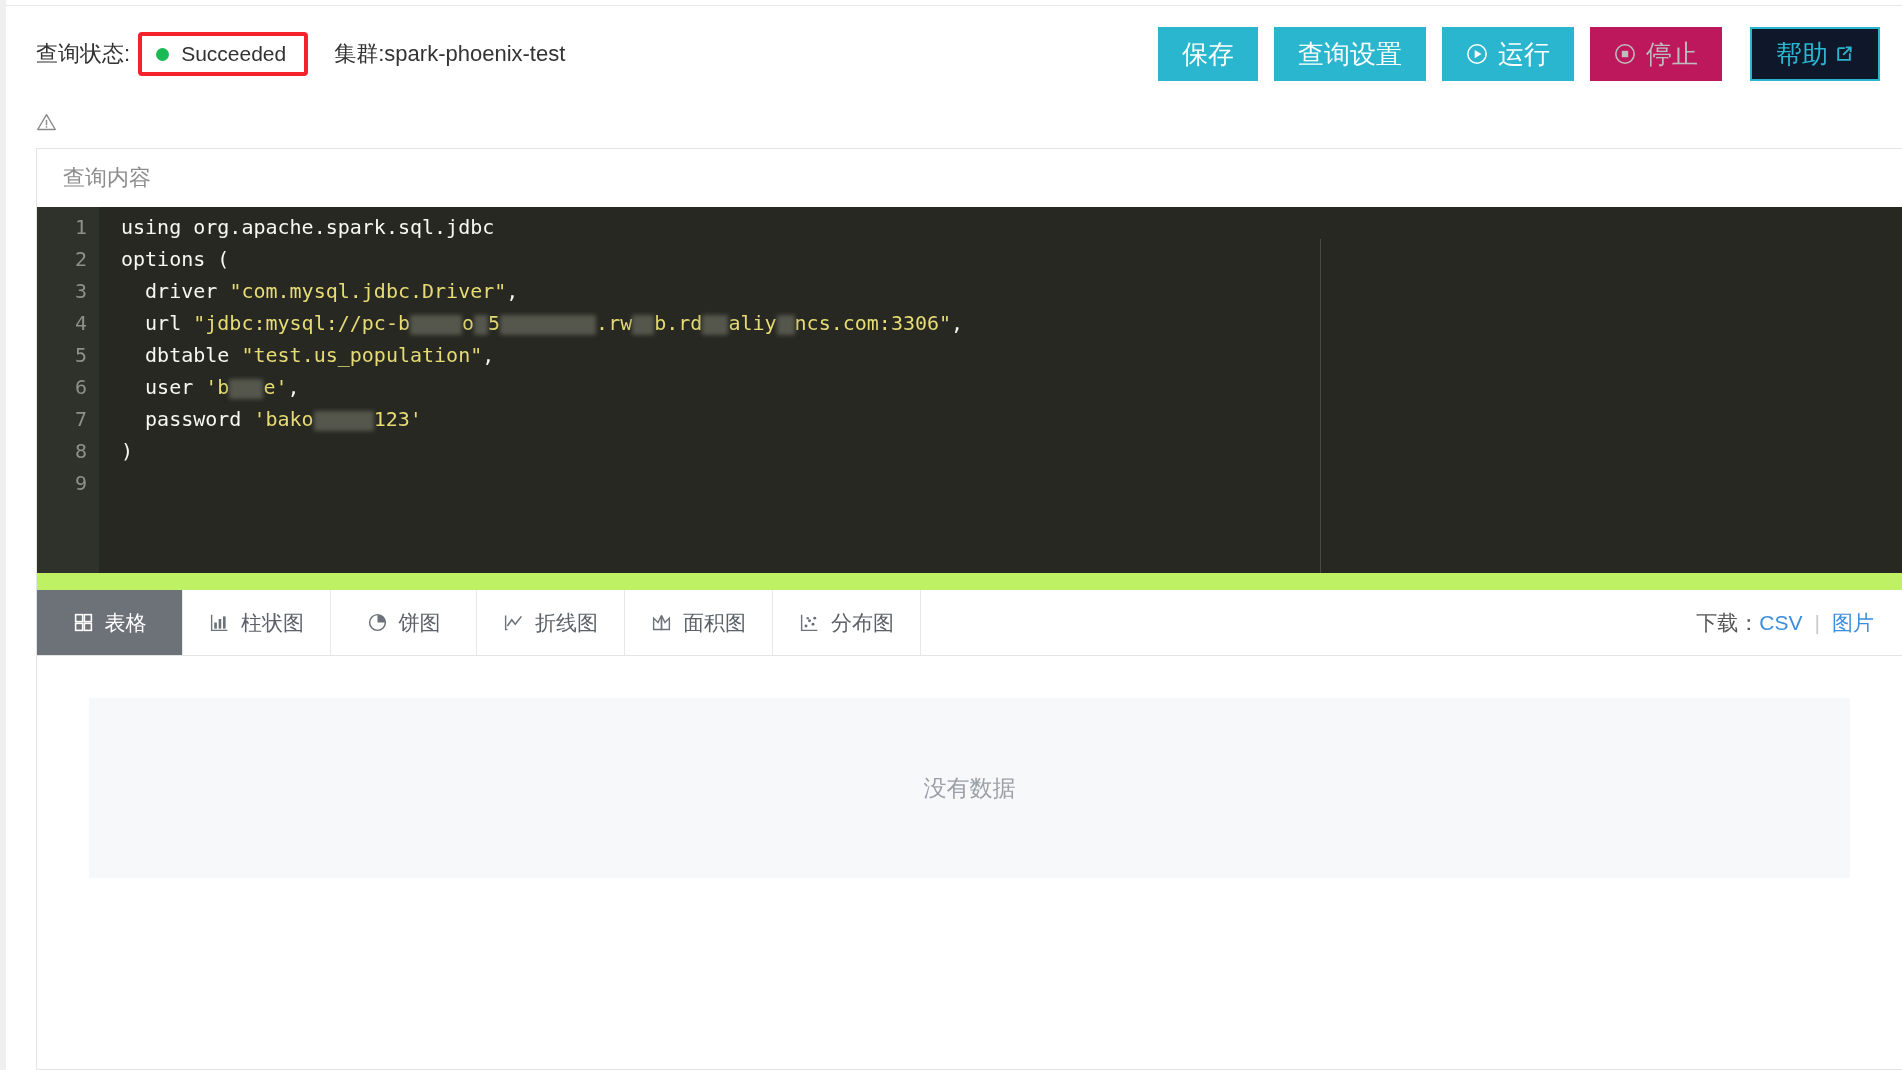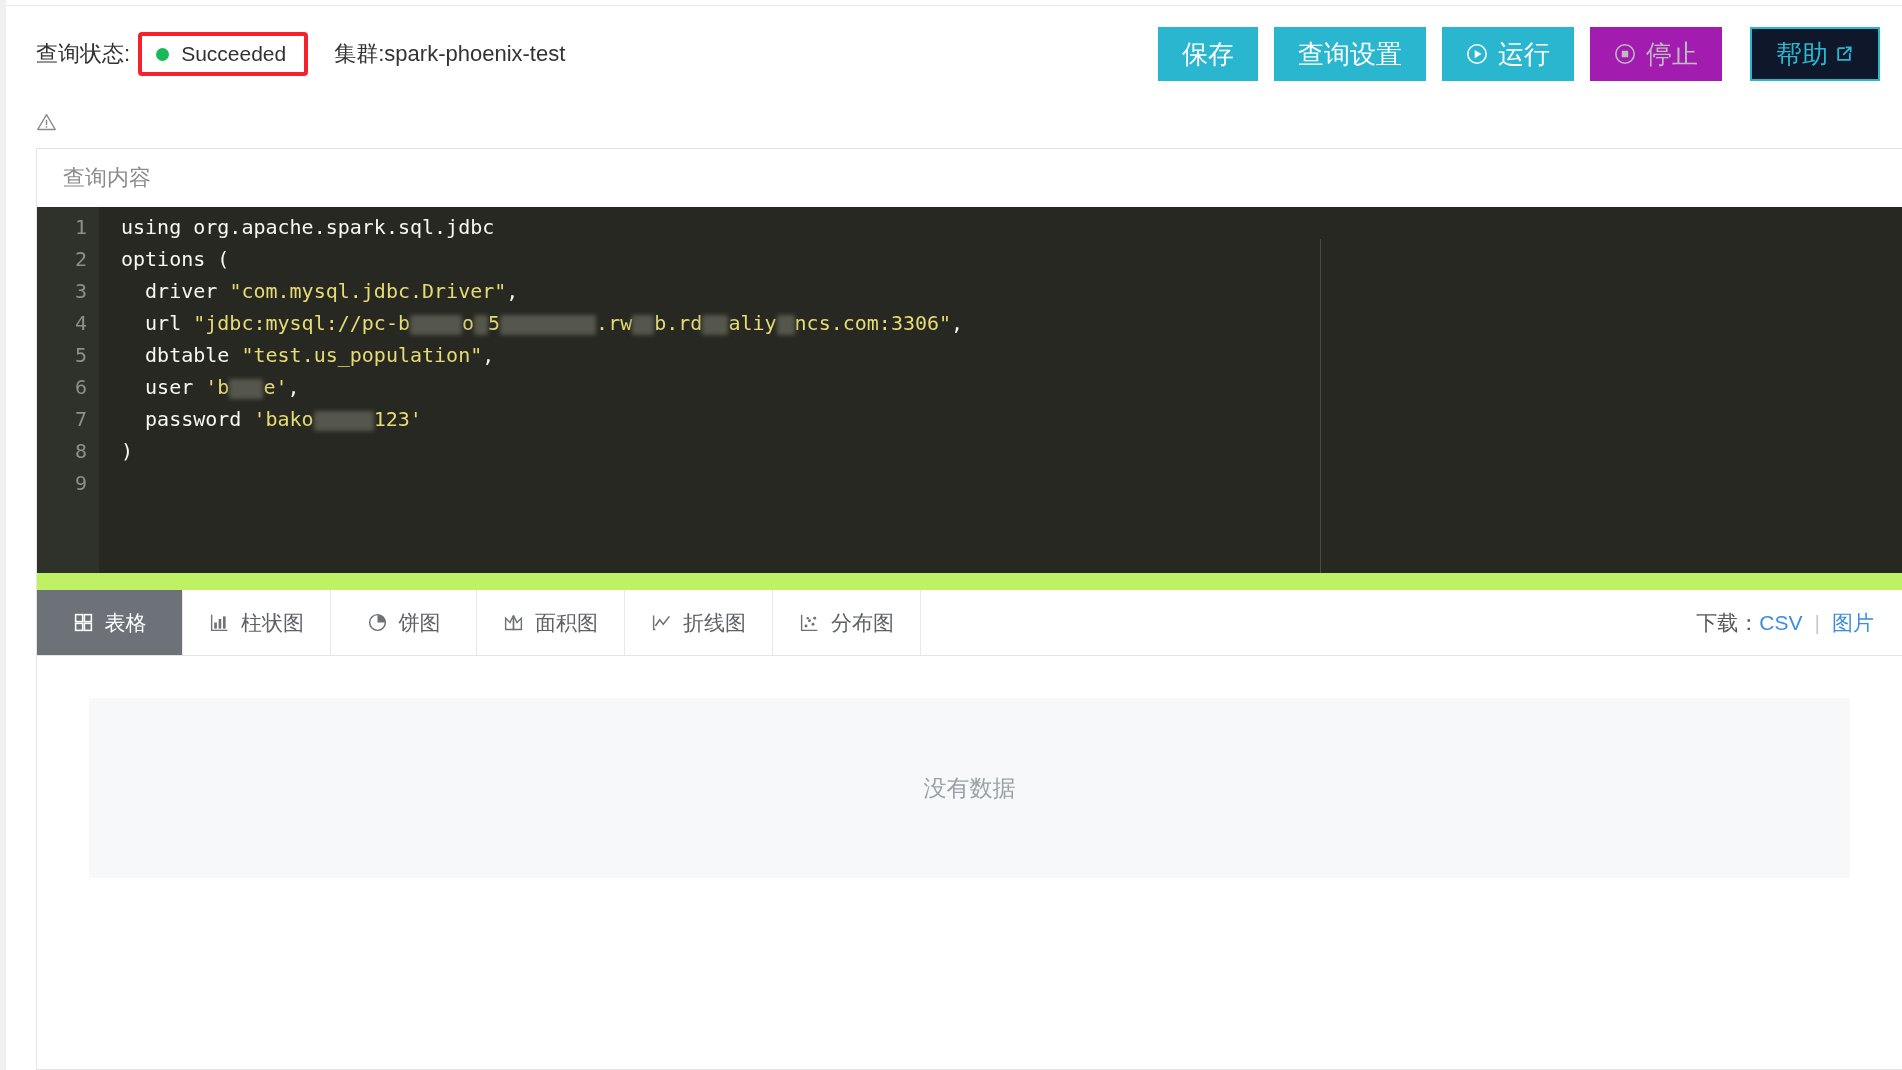--- a/index.html
+++ b/index.html
@@ -65,21 +65,21 @@
     height: 54px; min-width: 100px;
     display: inline-flex; align-items: center; justify-content: center;
     font-size: 26px;
     border: none; cursor: pointer;
     padding: 0 24px;
     margin-left: 16px;
     white-space: nowrap;
     font-family: "Liberation Sans", sans-serif;
   }
   .btn-primary { background: #29b6ce; color: #fff; }
-  .btn-disabled { background: #a21caf; color: #bdbdbd; cursor: default; }
+  .btn-disabled { background: #be185d; color: #bdbdbd; cursor: default; }
   .btn-ghost {
     background: #0f172a; color: #29b6ce;
     border: 2px solid #29b6ce;
     margin-left: 28px; margin-right: 22px;
   }
   .btn .ic { margin-right: 10px; display: inline-flex; }
 
   
   .notice {
     position: absolute; top: 104px; left: 36px;
@@ -342,35 +342,35 @@
             <circle cx="12" cy="12" r="9" fill="none" stroke="#6c7278" stroke-width="1.7"></circle>
             <path d="M12 12 L12 3 A9 9 0 0 1 21 12 Z" fill="#6c7278"></path>
           </svg>
         </span>
         <span>饼图</span>
       </div>
 
       <div class="tab">
         <span class="ic">
           <svg width="21" height="21" viewBox="0 0 24 24">
+            <path d="M3 4 V20 H5" fill="none" stroke="#6c7278" stroke-width="1.6"></path>
+            <polyline points="5,16 10,9 14,14 21,5" fill="none" stroke="#6c7278" stroke-width="1.8"></polyline>
+          </svg>
+        </span>
+        <span>折线图</span>
+      </div>
+
+      <div class="tab">
+        <span class="ic">
+          <svg width="21" height="21" viewBox="0 0 24 24">
             <path d="M3 20 V7 L8 12 L12 4 L12 20 Z" fill="none" stroke="#6c7278" stroke-width="1.6"></path>
             <path d="M12 20 V4 L16 12 L21 7 V20 Z" fill="none" stroke="#6c7278" stroke-width="1.6"></path>
           </svg>
         </span>
         <span>面积图</span>
-      </div>
-
-      <div class="tab">
-        <span class="ic">
-          <svg width="21" height="21" viewBox="0 0 24 24">
-            <path d="M3 4 V20 H5" fill="none" stroke="#6c7278" stroke-width="1.6"></path>
-            <polyline points="5,16 10,9 14,14 21,5" fill="none" stroke="#6c7278" stroke-width="1.8"></polyline>
-          </svg>
-        </span>
-        <span>折线图</span>
       </div>
 
       <div class="tab">
         <span class="ic">
           <svg width="21" height="21" viewBox="0 0 24 24">
             <path d="M3 3 V21 H21" fill="none" stroke="#6c7278" stroke-width="1.6"></path>
             <circle cx="8" cy="16" r="1.7" fill="#6c7278"></circle>
             <circle cx="12" cy="10" r="1.7" fill="#6c7278"></circle>
             <circle cx="16" cy="14" r="1.7" fill="#6c7278"></circle>
             <circle cx="18" cy="7" r="1.7" fill="#6c7278"></circle>

